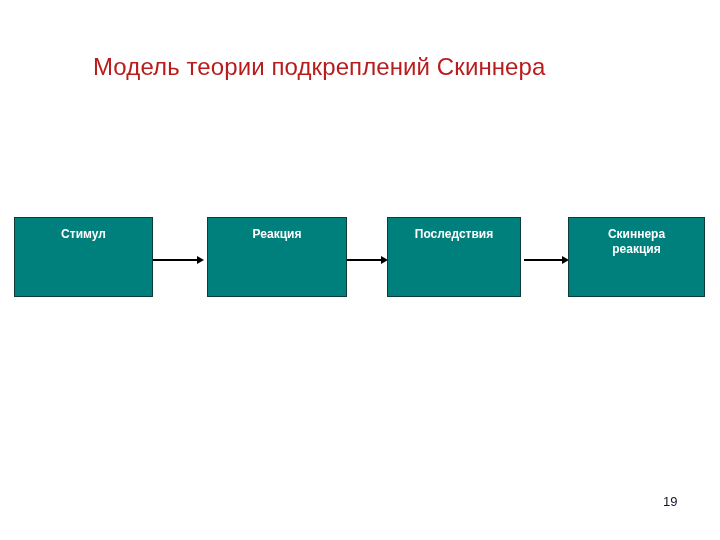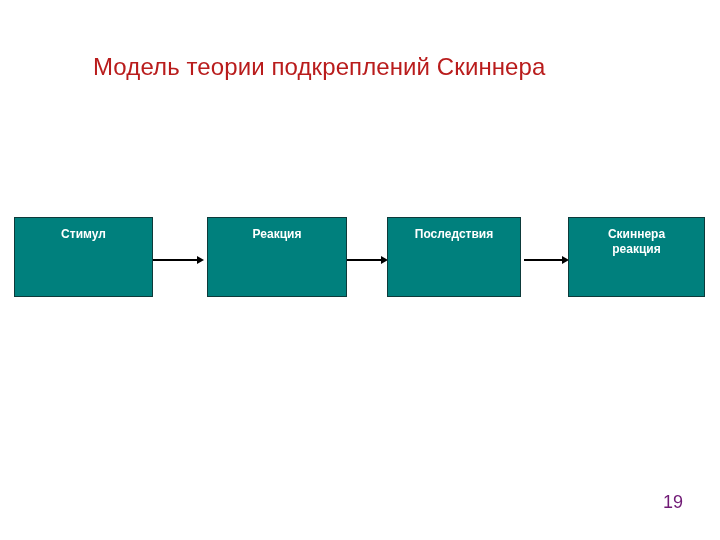--- a/index.html
+++ b/index.html
@@ -84,23 +84,23 @@
   #arrow-2 .shaft { width: 36px; }
   #arrow-3 { left: 524px; width: 45px; }
   #arrow-3 .shaft { width: 40px; }
 
   #page-number {
     position: absolute;
     left: 663px;
     top: 493px;
     width: 30px;
     text-align: left;
-    font-size: 18px;
+    font-size: 13px;
     line-height: 18px;
-    color: #701a75;
+    color: #0f172a;
   }
 </style>
 </head>
 <body>
 
 <div id="slide">
 
   <div id="slide-title">Модель теории подкреплений Скиннера</div>
 
   <div class="node-box" id="box-stimulus">

